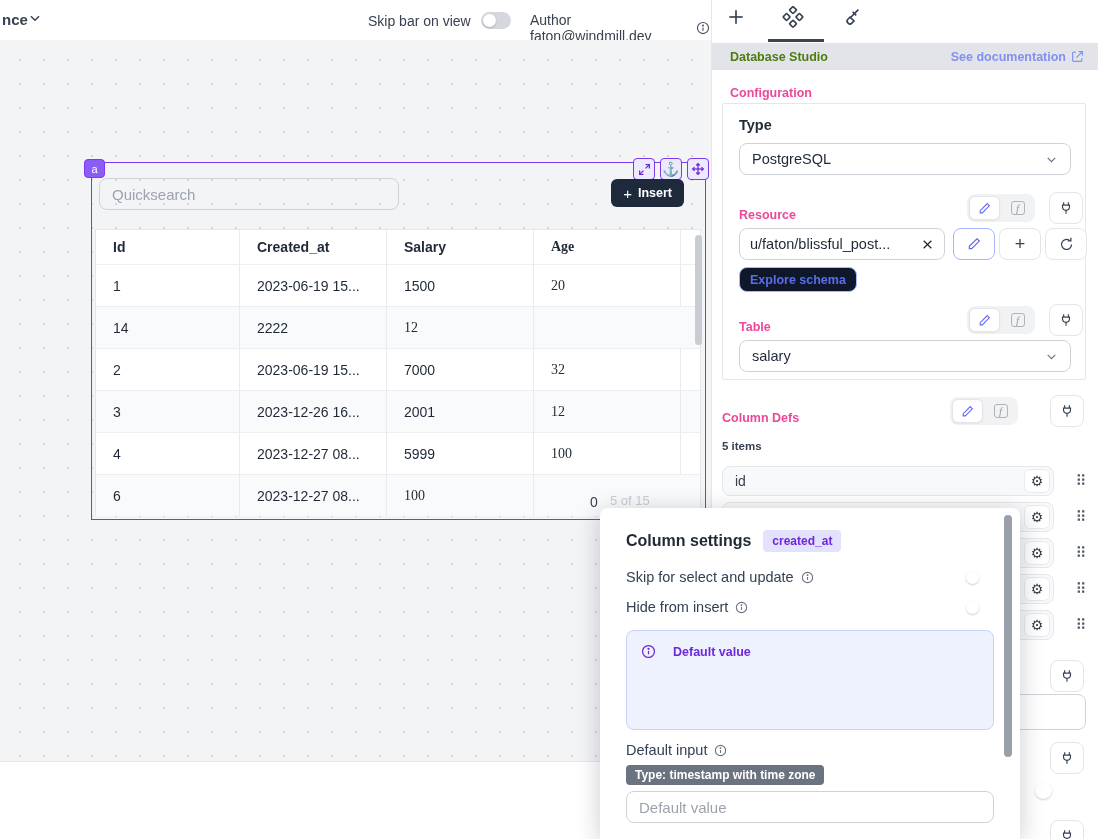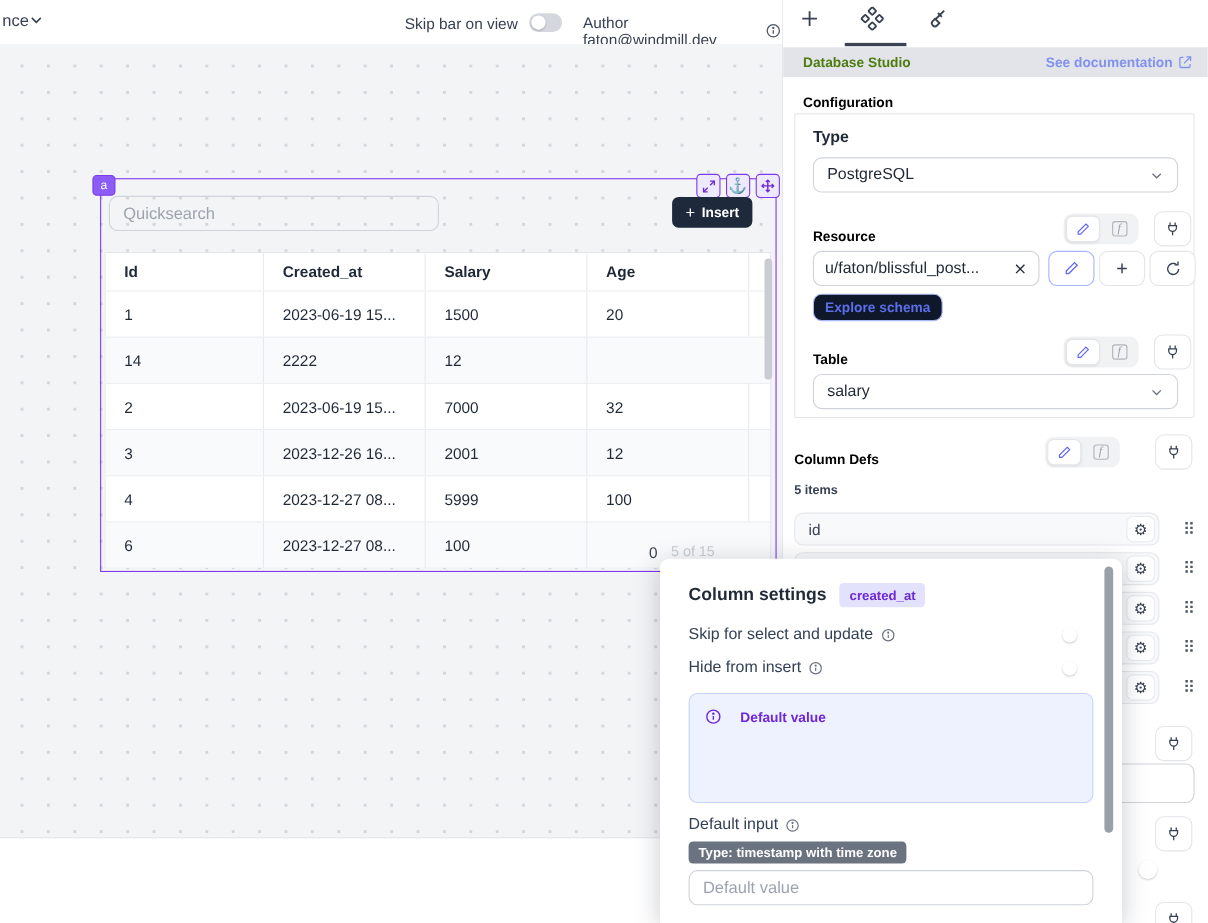--- a/index.html
+++ b/index.html
@@ -32,34 +32,34 @@
     padding:0 12px; font-size:12.5px; font-weight:700; display:flex; align-items:center; gap:6px; }
 
   
   #dtable { left:3px; top:66px; width:606px; height:287px; background:#fff; border:1px solid #e5e7eb; font-size:14px; }
   .trow { display:flex; height:42px; align-items:center; border-top:1px solid #eceef1; }
   .trow.alt { background:#f9fafb; }
   .thead { height:34px; font-weight:700; border-top:none; }
   .tcell { width:147px; padding-left:17px; border-right:1px solid #e8eaee; height:100%; display:flex; align-items:center;
     white-space:nowrap; overflow:hidden; }
   .tcell.c0 { width:144px; }
-  .tcell.last { border-right:1px solid #e8eaee; }
+  .tcell.last { border-right:1px solid #e8eaee;font-family:Liberation Serif, serif; }
   #tbl-scrollthumb { right:3px; top:72px; width:7px; height:110px; background:#c9ccd2; border-radius:4px; }
   #pagination { left:498px; top:331px; font-size:14px; color:#374151; }
   #pagination-faded { left:518px; top:330px; font-size:13px; color:#c9cdd4; }
 
   
   #rpanel { left:712px; top:0; width:386px; height:839px; background:#fff; }
   .tabicon { color:#374151; }
   #tab-underline { left:56px; top:39px; width:56px; height:2.5px; background:#3b4252; }
   #studio-header { left:0; top:43px; width:386px; height:27px; background:#e3e4e9; display:flex; align-items:center;
     padding:0 14px 0 18px; }
   #studio-title { font-size:12.5px; font-weight:700; color:#4d7c0f; }
   #doc-link { margin-left:auto; font-size:12.5px; font-weight:700; color:#8191ee; display:flex; align-items:center; gap:5px; }
-  .sect-label { font-size:12.5px; font-weight:700; color:#000000; }
+  .sect-label { font-size:12.5px; font-weight:700; color:#ec4899; }
   #config-box { left:10px; top:103px; width:364px; height:277px; border:1px solid #e5e7eb; border-radius:2px; }
 
   .select { border:1px solid #cfd3d9; border-radius:8px; height:32px; display:flex; align-items:center;
     padding:0 12px; font-size:14.5px; color:#1f2937; background:#fff; }
   .select .chev { margin-left:auto; color:#6b7280; }
 
   .seg-group { height:28px; background:#f1f2f4; border-radius:8px; display:flex; align-items:center; padding:2px; gap:2px; }
   .seg { width:31px; height:24px; border-radius:6px; display:flex; align-items:center; justify-content:center; }
   .seg.sel { background:#fff; border:1px solid #e3e5e9; box-shadow:0 1px 2px rgba(0,0,0,.06); color:#6366f1; }
   .fbox { width:14px; height:14px; border:1px solid #aeb4bd; border-radius:3px; color:#9aa1ab;
@@ -104,21 +104,21 @@
 
   .info-i { color:#6b7280; flex:none; }
   svg { display:block; }
 </style>
 </head>
 <body>
 
 <div id="stage">
 
   <div id="topbar" class="abs">
-    <div class="abs" style="left:2px; top:11px; display:flex; gap:0;">
+    <div class="abs" style="left:2px; top:11px; display:flex; gap:0;font-weight:bold;">
       <span class="topbar-text" style="font-size:15px;">nce</span>
       <span>
         <svg width="14" height="14" viewBox="0 0 24 24" fill="none" stroke="#374151" stroke-width="2.4">
             <polyline points="5 9 12 16 19 9"></polyline>
           </svg>
       </span>
     </div>
     <div class="abs" style="left:368px; top:12px; display:flex; align-items:center; gap:10px;">
       <span class="topbar-text">Skip bar on view</span>
       <span class="toggle">

